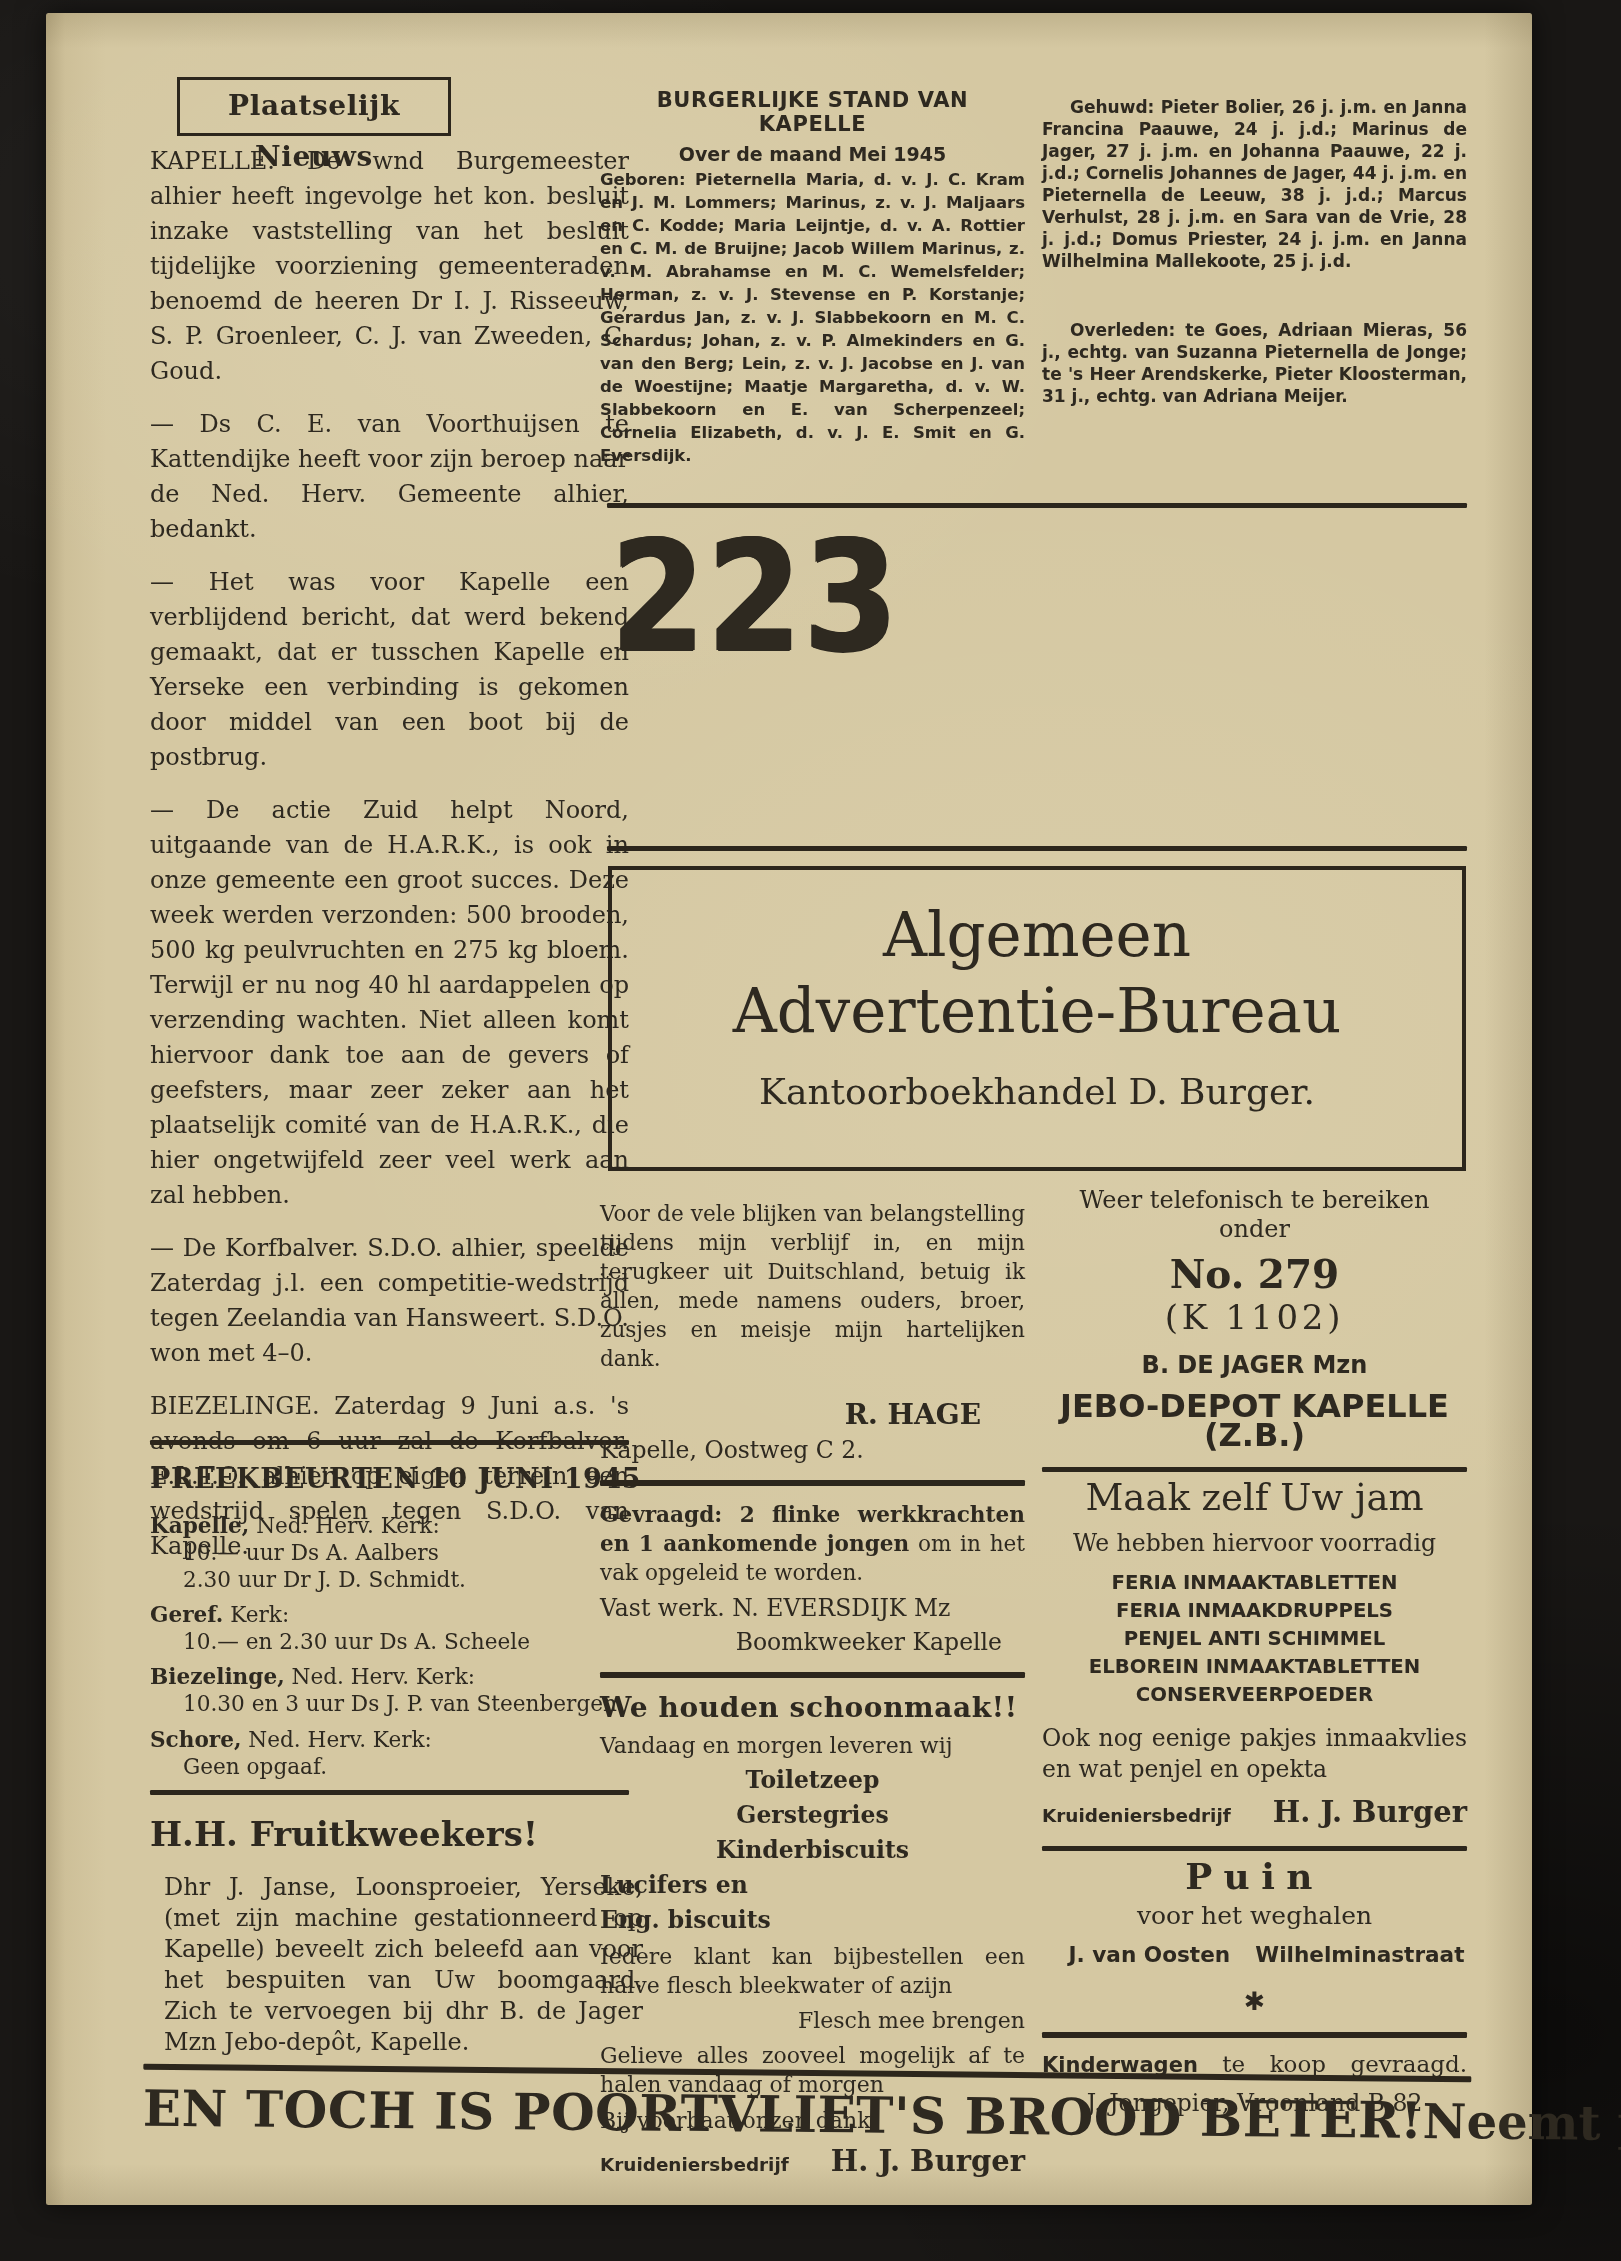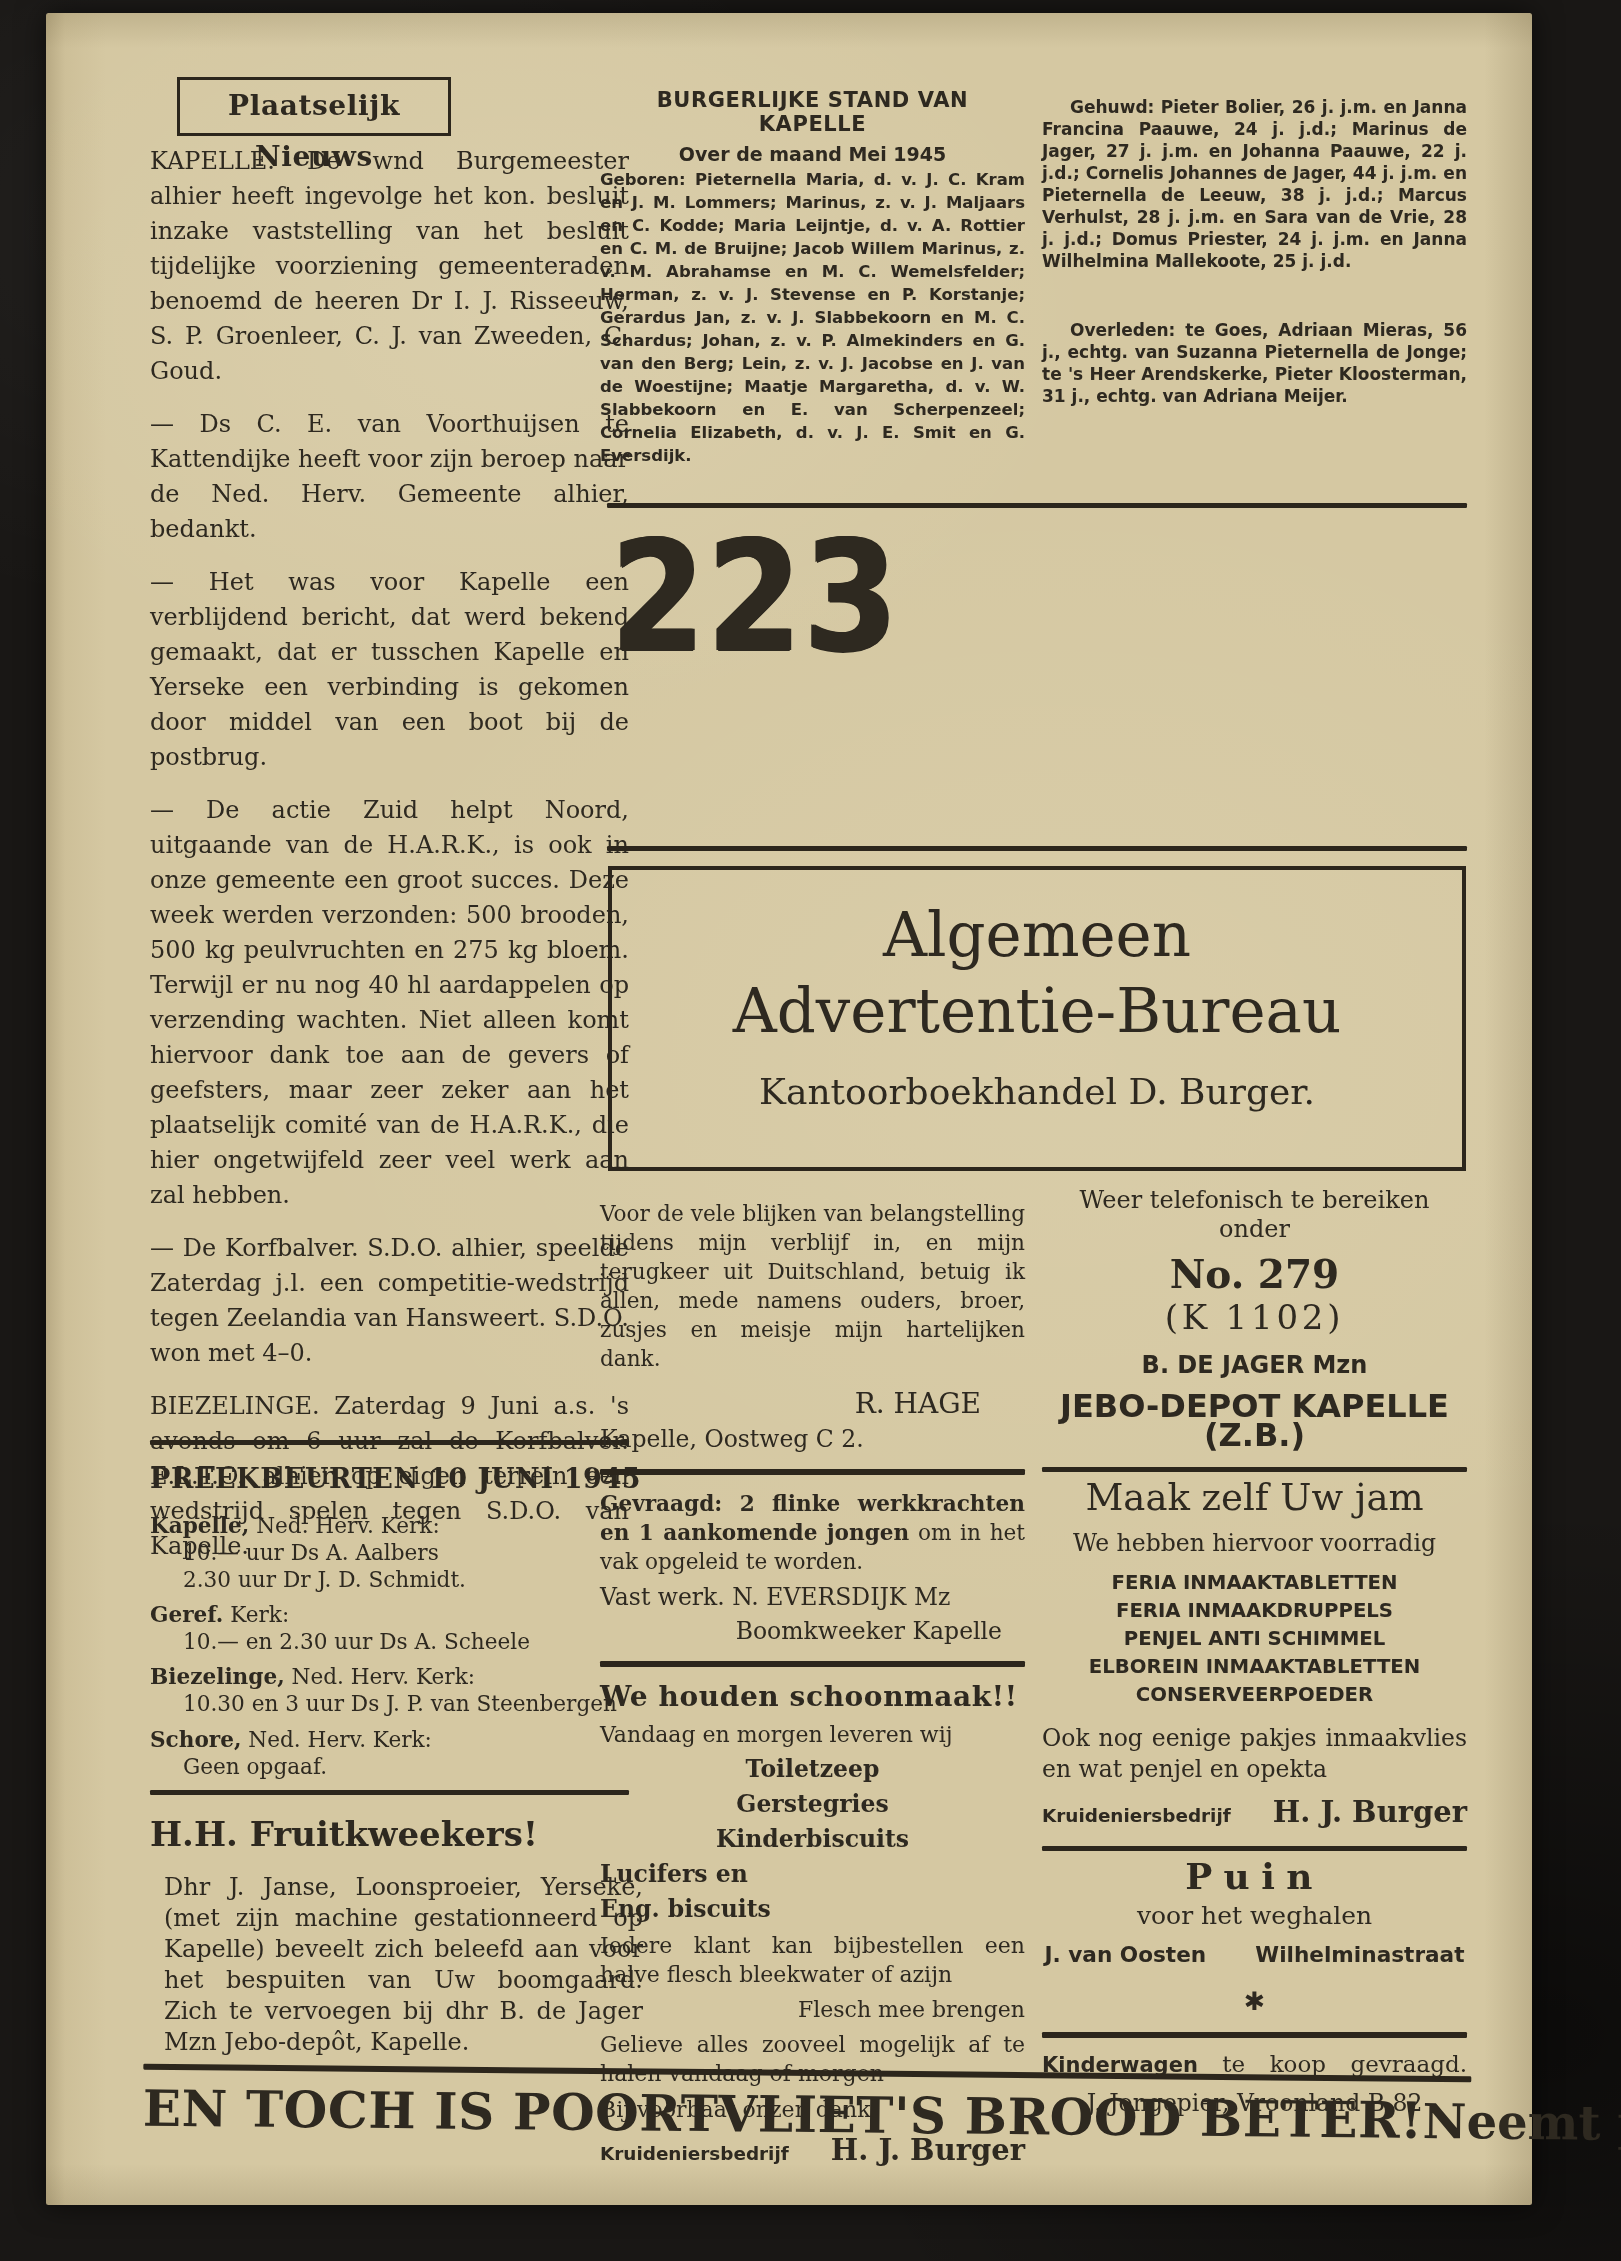--- a/index.html
+++ b/index.html
@@ -67,21 +67,21 @@
 
   
   .bureau{border:4.4px solid #2c261c;text-align:center;}
   .bureau .b1{font-size:61px;line-height:1.05;margin-top:33px;}
   .bureau .b2{font-size:61px;line-height:1.05;margin-top:12.7px;}
   .bureau .b3{font-size:36px;margin-top:28px;}
 
   
   .midlow{width:425px;font-size:21.6px;line-height:29px;}
   .midlow .hr{margin-top:15.2px;}
-  .sig-name{font-size:28px;font-weight:normal;margin-top:16px;padding-right:44px;}
+  .sig-name{font-size:28px;font-weight:bold;margin-top:27px;padding-right:44px;}
   .addr{font-size:23.5px;margin-top:7.6px;}
   .gev{margin-top:14px;}
   .gev b{font-weight:bold;}
   .vast{font-size:23.5px;margin-top:7.6px;}
   .boom{font-size:23.5px;margin-top:5.1px;padding-right:23px;}
   .schoon-title{font-size:28px;font-weight:bold;margin-top:15.2px;letter-spacing:0.6px;}
   .vandaag{font-size:22px;margin-top:9px;}
   .prodm{font-size:23.5px;font-weight:bold;line-height:30px;text-align:center;margin-top:5.1px;}
   .prodl{font-size:23.5px;font-weight:bold;line-height:30px;margin-top:5.1px;}
   .note{font-size:22px;line-height:29px;margin-top:6.4px;}
@@ -96,21 +96,21 @@
   .no279{font-size:39px;font-weight:bold;text-align:center;margin-top:16.5px;}
   .k1102{font-size:34px;text-align:center;margin-top:14px;letter-spacing:3.8px;}
   .jager{font-family:"DejaVu Sans",sans-serif;font-weight:bold;font-size:24px;text-align:center;margin-top:19px;}
   .jebo{font-family:"DejaVu Sans",sans-serif;font-weight:bold;font-size:32px;text-align:center;margin-top:12px;}
   .jam-title{font-size:37px;text-align:center;margin-top:11.4px;}
   .hebben{font-size:23.5px;text-align:center;margin-top:16.5px;}
   .prodr{font-family:"DejaVu Sans",sans-serif;font-weight:bold;font-size:19.7px;line-height:28px;text-align:center;margin-top:11.4px;}
   .ook{font-size:23.5px;line-height:31px;text-align:justify;margin-top:14px;}
   .puin-title{font-size:36px;font-weight:bold;letter-spacing:11.4px;text-align:center;margin-top:10.2px;}
   .wegh{font-size:25px;text-align:center;margin-top:10.2px;}
-  .oosten{display:flex;justify-content:space-between;font-family:"DejaVu Sans",sans-serif;font-weight:bold;font-size:21.6px;margin-top:10.2px;padding:0 2.5px;}
+  .oosten{display:flex;justify-content:space-between;font-family:"DejaVu Sans",sans-serif;font-weight:bold;font-size:21.6px;margin-top:10.2px;padding:0 2.5px;margin-left:24px;}
   .star{font-size:25.4px;text-align:center;margin-top:18px;}
   .kinder{font-size:23px;margin-top:12.7px;text-align:justify;text-align-last:justify;}
   .kinder .kl{font-family:"DejaVu Sans",sans-serif;font-weight:bold;font-size:21px;}
   .jonge{font-size:23.5px;text-align:center;margin-top:9px;}
 
   
   .banner{width:1328px;transform:rotate(.55deg);transform-origin:50% 50%;}
   .banner-row{display:flex;justify-content:space-between;align-items:baseline;margin-top:9px;}
   .banner-caps{font-size:50px;font-weight:bold;letter-spacing:0.6px;white-space:nowrap;}
   .banner-rest{font-size:48px;font-weight:bold;white-space:nowrap;}

